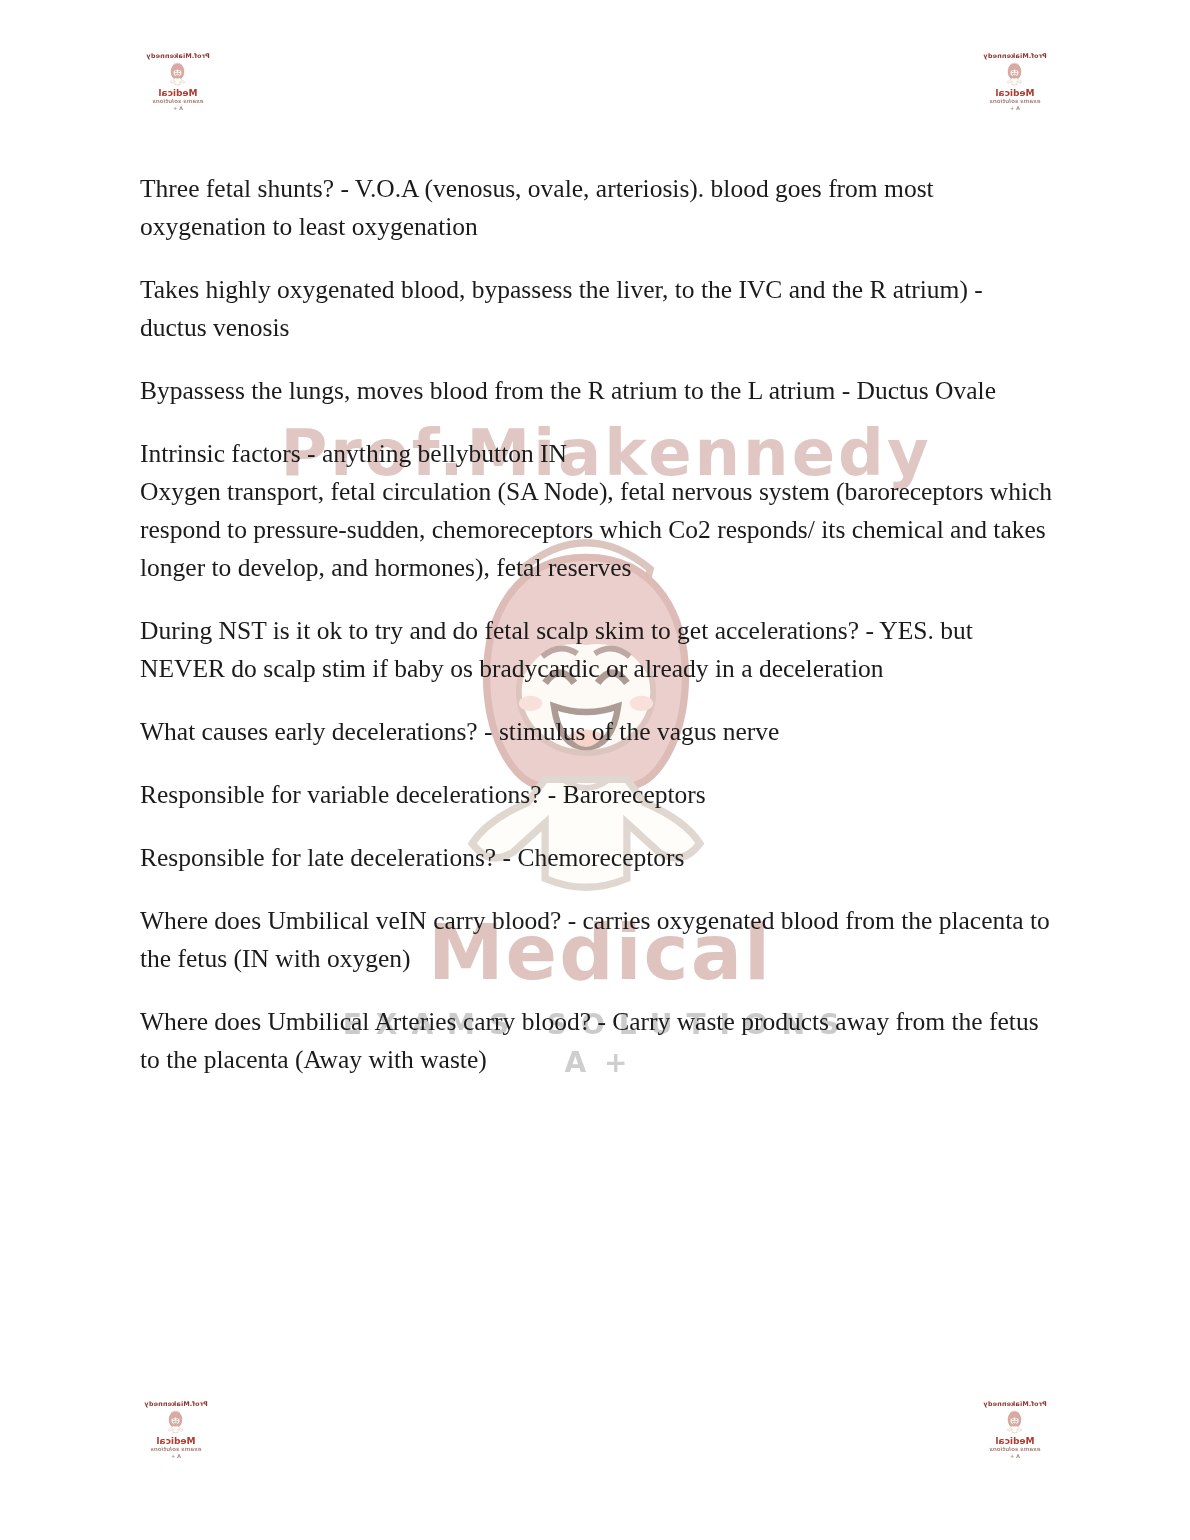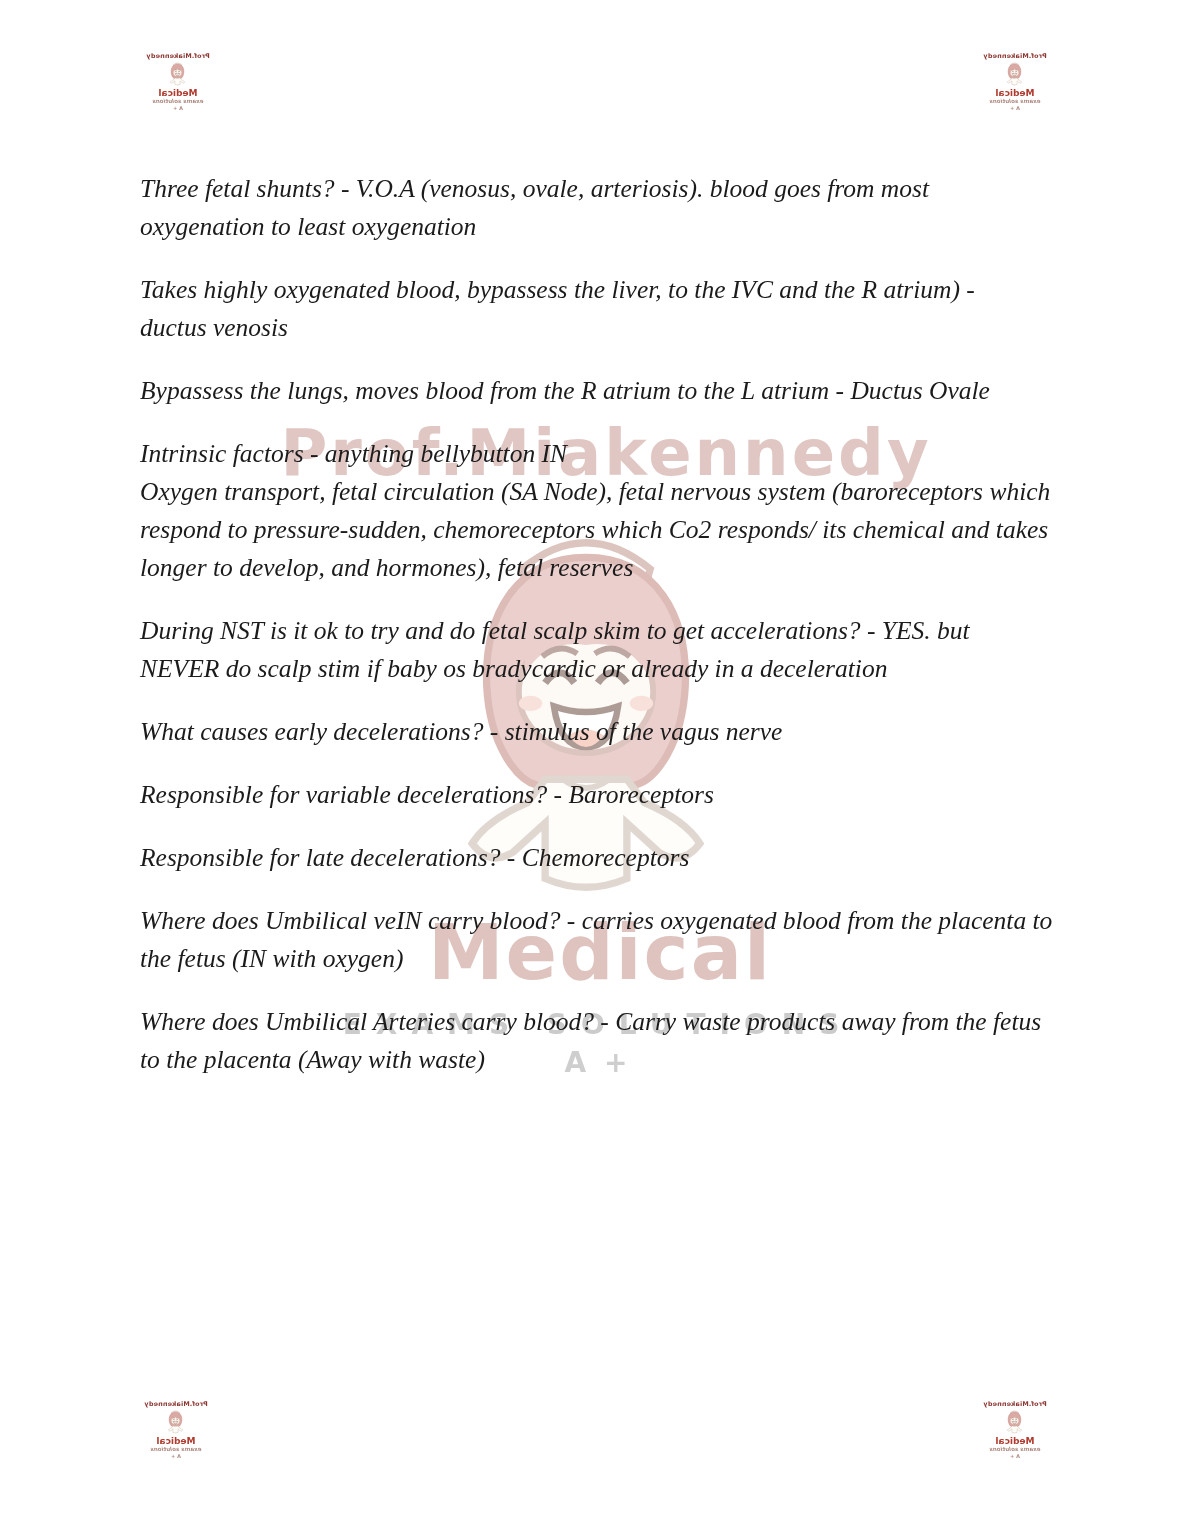--- a/index.html
+++ b/index.html
@@ -40,21 +40,21 @@
     color:rgba(165,165,165,0.55);
   }
 
   
   .content {
     position:absolute; z-index:1;
     left:140px; top:170px; width:960px;
     font-size:25.5px; line-height:38px;
     color:#1b1b1b;
   }
-  .content p.para { margin:0 0 25px 0;font-style:italic; }
+  .content p.para { margin:0 0 25px 0; }
 
   
   .stamp {
     position:absolute; z-index:2; width:66px;
     display:flex; flex-direction:column; align-items:center;
     transform:scaleX(-1);            
     text-align:center;
   }
   .stamp-tl { left:145px; top:52px; }
   .stamp-tr { left:982px; top:52px; }

